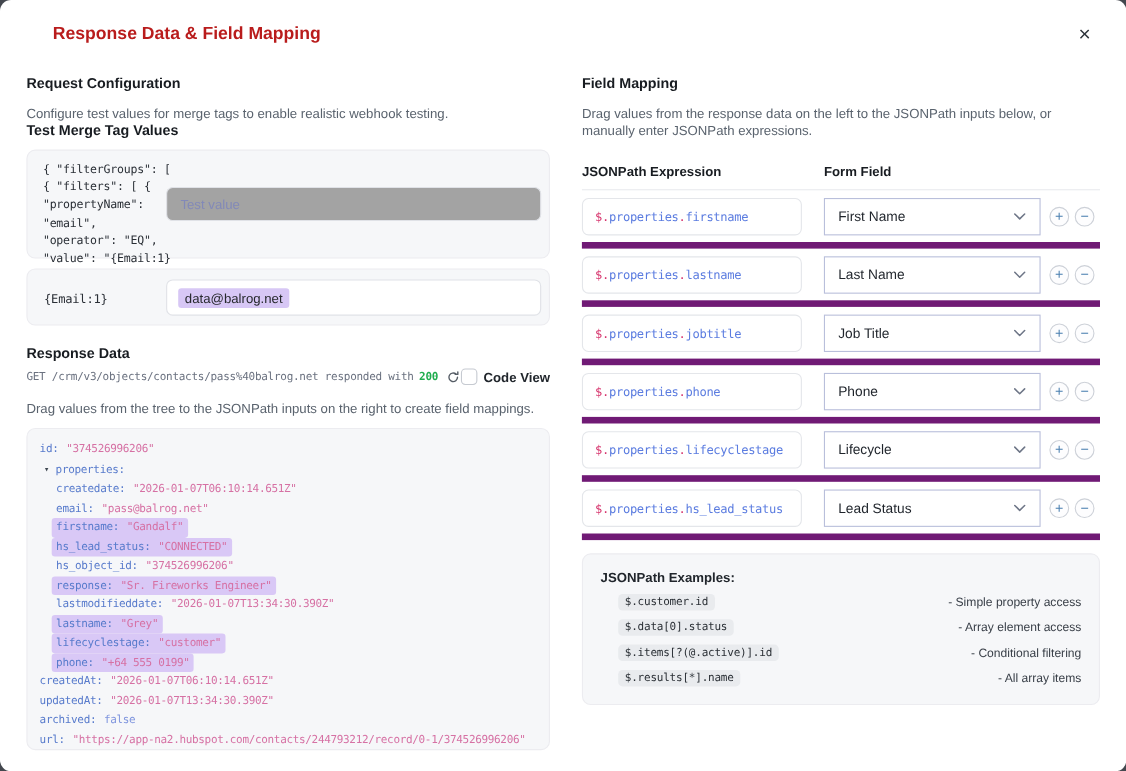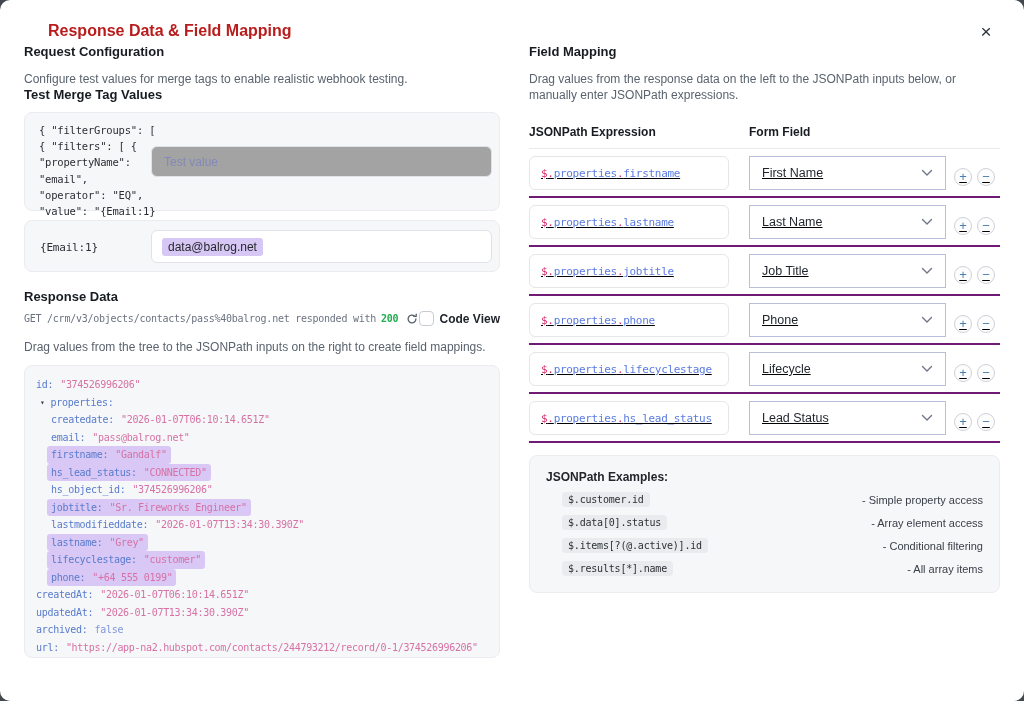--- a/index.html
+++ b/index.html
@@ -1,20 +1,20 @@
 <!DOCTYPE html>
 <html><head>
 <meta charset="utf-8">
 <style>
   html,body{margin:0;padding:0;width:1024px;height:701px;overflow:hidden;background:#43474e;font-family:"Liberation Sans",sans-serif;}
   .modal{position:absolute;inset:0;background:#ffffff;border-radius:10px;}
   .modal-title{position:absolute;left:24px;top:22px;font-size:16px;font-weight:bold;color:#b91c1c;margin-left:24px;}
   .close-btn{position:absolute;right:26px;top:20px;width:24px;height:24px;border:none;background:transparent;font-size:19px;color:#2e343b;cursor:pointer;line-height:24px;text-align:center;padding:0;}
 
-  .col{position:absolute;top:44px;}
+  .col{position:absolute;top:68px;}
   .col-left{left:24px;width:476px;}
   .col-right{left:529px;width:471px;}
 
   h3{margin:0;font-size:13px;font-weight:bold;color:#181c21;}
   .desc{margin-top:12px;font-size:12px;line-height:16px;color:#5a636e;}
   .sub-heading{font-size:13px;font-weight:bold;color:#181c21;}
 
   .gray-box{background:#f6f7f9;border:1px solid #ececf0;border-radius:8px;box-sizing:border-box;}
   #request-body-box{margin-top:10px;height:99px;position:relative;padding:9px 0 0 14px;}
   #req-body{font-family:"DejaVu Sans Mono",monospace;font-size:10.5px;line-height:16.2px;color:#2a2f36;letter-spacing:-0.2px;white-space:pre;}
@@ -45,21 +45,21 @@
   .tr-inner{display:inline-block;padding:0 4px;border-radius:3px;}
   .tr-inner.hl{background:#d9c8f6;}
   .expander{font-size:8px;color:#3d4650;margin-right:6px;vertical-align:1px;}
   .k{color:#587bcc;margin-right:7px;}
   .v{color:#d671a4;}
   .v.bool{color:#7f95de;}
 
   .cols-header{display:flex;margin-top:22px;font-size:12px;font-weight:bold;color:#181c21;}
   .col-jsonpath-h{width:220px;}
   #map-rows{margin-top:9px;border-top:1px solid #e9eaee;}
-  .map-row{display:flex;align-items:center;padding:7px 0 6px;border-bottom:2px solid #701a75;text-decoration:underline;}
+  .map-row{display:flex;align-items:flex-start;padding:7px 0 6px;border-bottom:6px solid #701a75;}
   .jsonpath-input{width:200px;box-sizing:border-box;min-height:34px;background:#fff;border:1px solid #e4e6ea;border-radius:6px;padding:9px 11px 6px;font-family:"DejaVu Sans Mono",monospace;font-size:11px;line-height:15px;letter-spacing:-0.3px;word-break:break-all;color:#5b7ce0;cursor:text;}
   .jsonpath-input .sym{color:#d6336c;}
   .field-select{margin-left:20px;width:197px;box-sizing:border-box;height:34px;background:#fff;border:1px solid #b9bfdb;border-radius:0;display:flex;align-items:center;justify-content:space-between;padding:0 12px;font-size:12.5px;color:#1f242b;cursor:pointer;}
   .row-btns{margin-left:8px;display:flex;gap:5px;align-items:center;margin-top:8px;}
   .circle-btn{width:18px;height:18px;box-sizing:border-box;border-radius:50%;border:1px solid #cdd1d8;background:#fdfdfe;color:#4a7fb0;font-family:"Liberation Sans",sans-serif;font-size:13px;line-height:1;display:flex;align-items:center;justify-content:center;padding:0 0 1px 0;cursor:pointer;}
 
   .examples{margin-top:12px;background:#f6f7f9;border:1px solid #ececf0;border-radius:8px;padding:14px 16px 16px;box-sizing:border-box;}
   .ex-heading{font-size:12px;font-weight:bold;color:#21262c;}
   .ex-row{margin:8px 0 0 16px;display:flex;align-items:center;gap:8px;justify-content:space-between;}
   .ex-code{font-family:"DejaVu Sans Mono",monospace;font-size:10px;letter-spacing:-0.2px;background:#e9ebee;padding:2px 6px;border-radius:4px;color:#2b3036;}
@@ -118,21 +118,21 @@
   <div class="tree-row lvl-1"><span class="tr-inner"><span class="k">createdate:</span><span class="v">"2026-01-07T06:10:14.651Z"</span></span></div>
 
   <div class="tree-row lvl-1"><span class="tr-inner"><span class="k">email:</span><span class="v">"pass@balrog.net"</span></span></div>
 
   <div class="tree-row lvl-1"><span class="tr-inner hl"><span class="k">firstname:</span><span class="v">"Gandalf"</span></span></div>
 
   <div class="tree-row lvl-1"><span class="tr-inner hl"><span class="k">hs_lead_status:</span><span class="v">"CONNECTED"</span></span></div>
 
   <div class="tree-row lvl-1"><span class="tr-inner"><span class="k">hs_object_id:</span><span class="v">"374526996206"</span></span></div>
 
-  <div class="tree-row lvl-1"><span class="tr-inner hl"><span class="k">jobtitle:</span><span class="v">"Sr. Fireworks Engineer"</span></span></div>
+  <div class="tree-row lvl-1"><span class="tr-inner hl"><span class="k">response:</span><span class="v">"Sr. Fireworks Engineer"</span></span></div>
 
   <div class="tree-row lvl-1"><span class="tr-inner"><span class="k">lastmodifieddate:</span><span class="v">"2026-01-07T13:34:30.390Z"</span></span></div>
 
   <div class="tree-row lvl-1"><span class="tr-inner hl"><span class="k">lastname:</span><span class="v">"Grey"</span></span></div>
 
   <div class="tree-row lvl-1"><span class="tr-inner hl"><span class="k">lifecyclestage:</span><span class="v">"customer"</span></span></div>
 
   <div class="tree-row lvl-1"><span class="tr-inner hl"><span class="k">phone:</span><span class="v">"+64 555 0199"</span></span></div>
 
   <div class="tree-row lvl-0"><span class="tr-inner"><span class="k">createdAt:</span><span class="v">"2026-01-07T06:10:14.651Z"</span></span></div>

